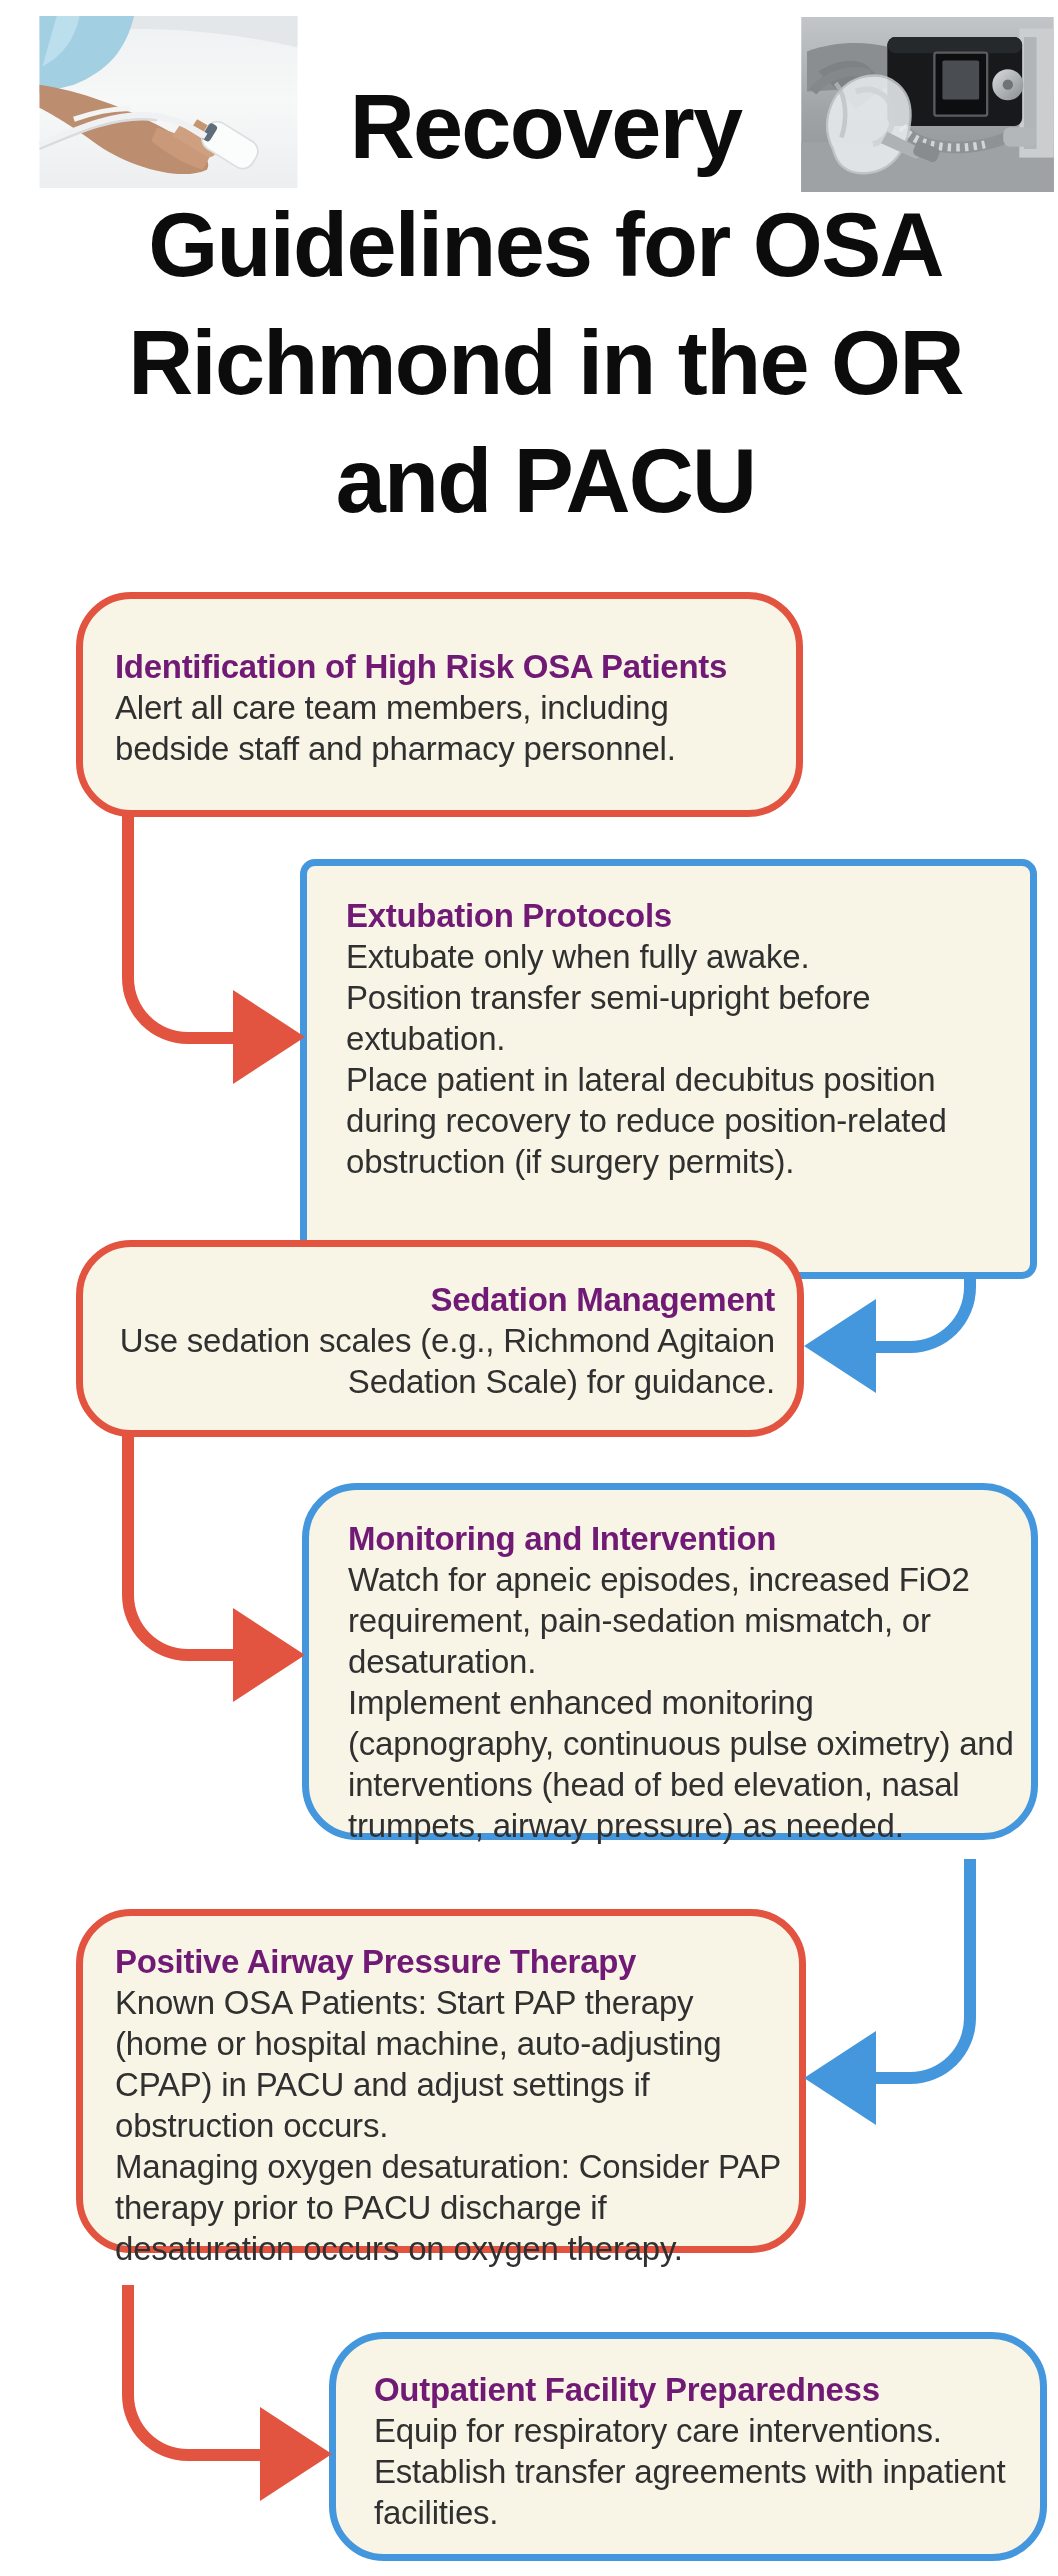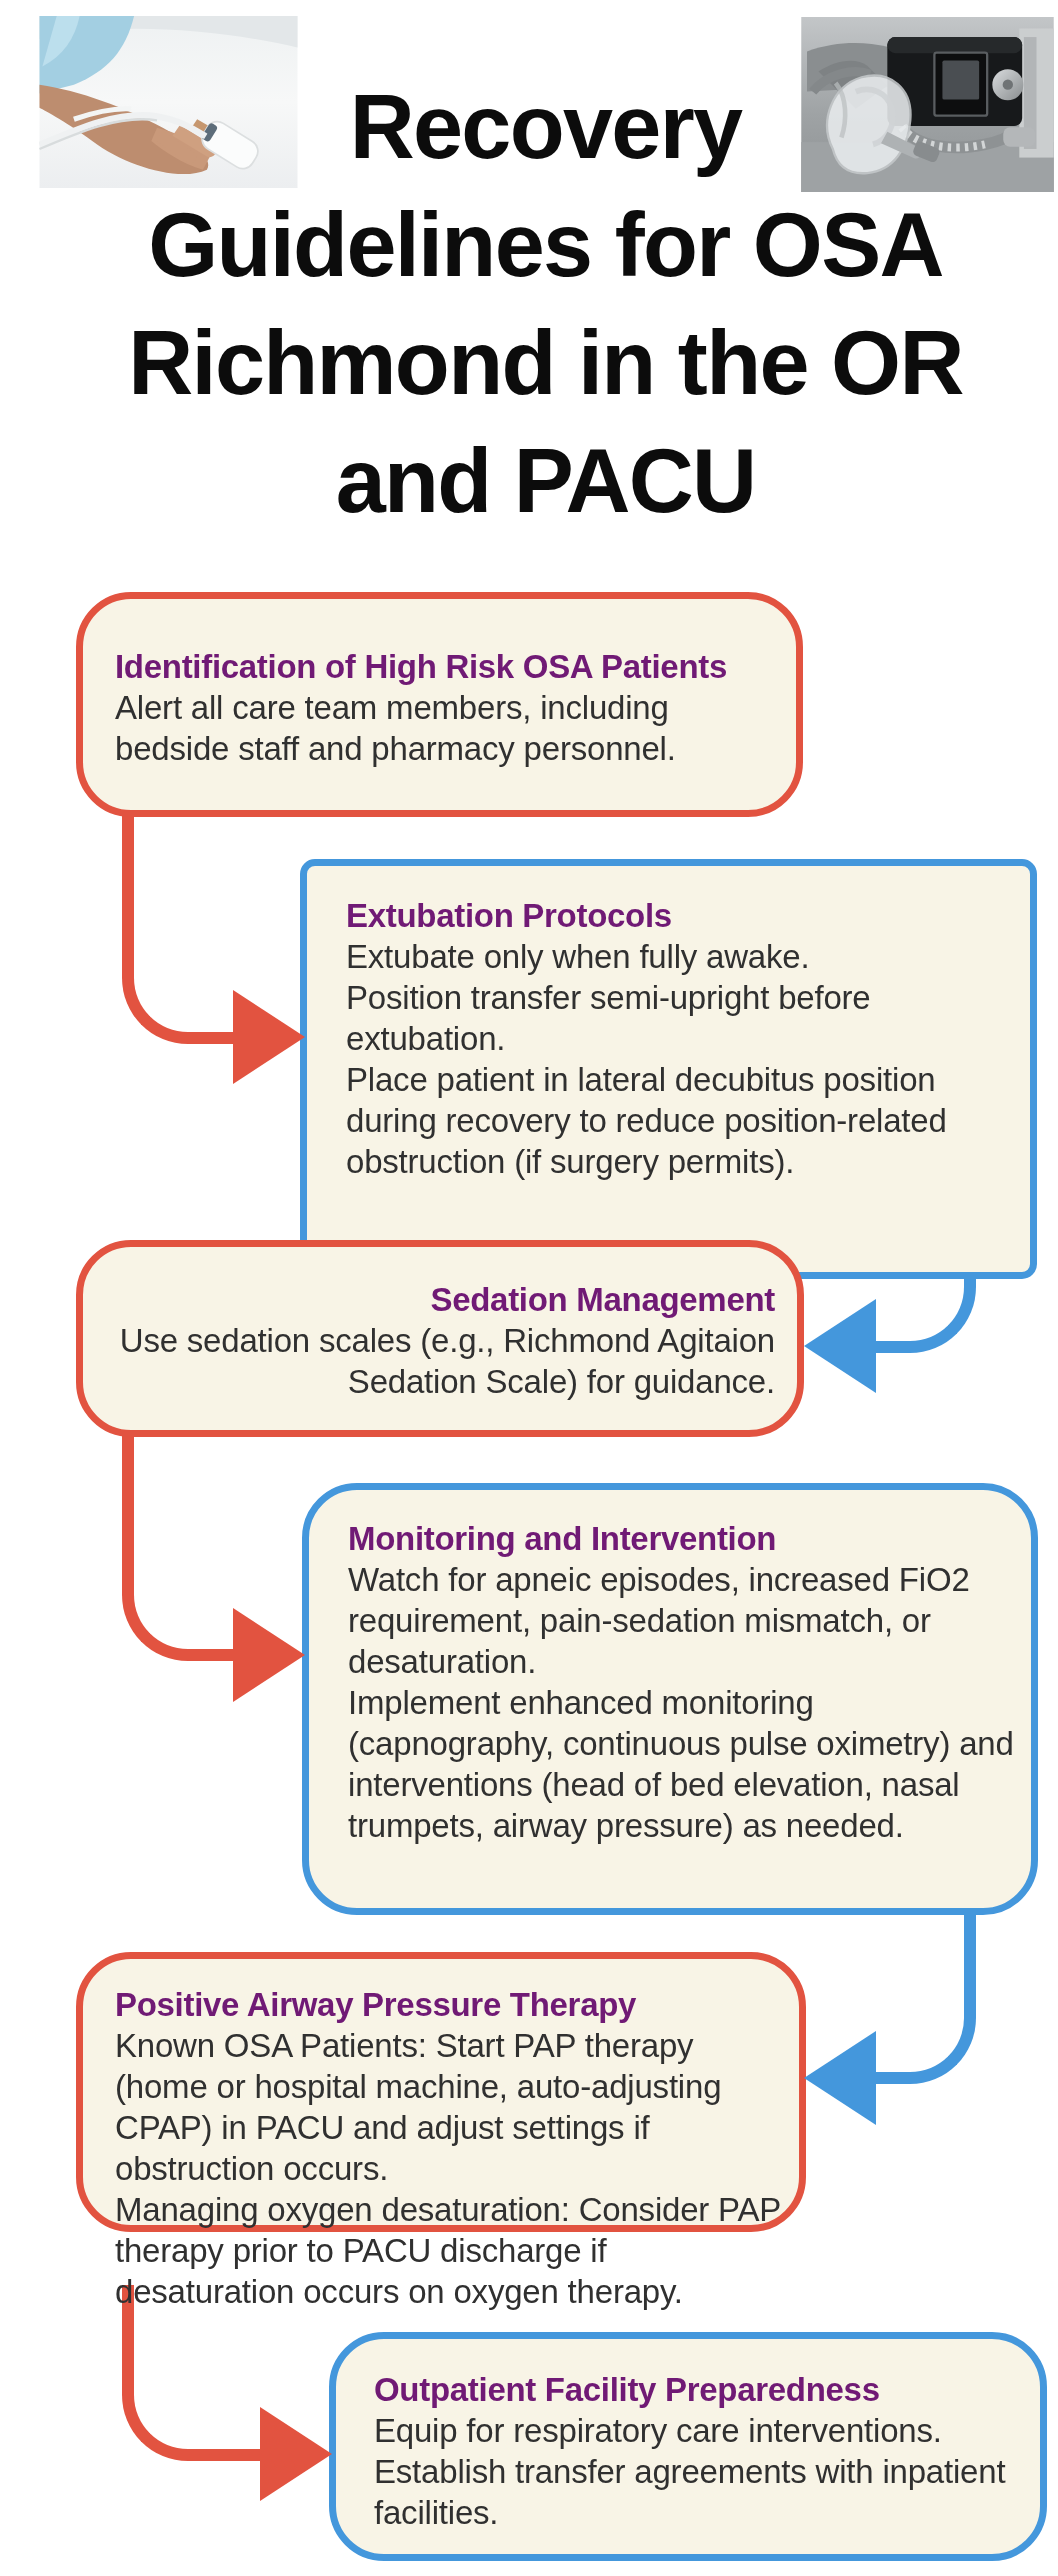--- a/index.html
+++ b/index.html
@@ -175,30 +175,30 @@
   <div class="arrowhead point-left" style="left:788px;top:1299px;"></div>
 
   <div class="box red" style="left:60px;top:1240px;width:728px;height:197px;padding:32px 22px 17px 32px;text-align:right;">
     <h2>Sedation Management</h2>
     <p>Use sedation scales (e.g., Richmond Agitaion Sedation Scale) for guidance.</p>
   </div>
 
   <div class="elbow from-left red-line" style="left:106px;top:1424px;width:113px;height:237px;"></div>
   <div class="arrowhead point-right" style="left:217px;top:1608px;"></div>
 
-  <div class="box blue" style="left:286px;top:1483px;width:736px;height:432px;padding:28px 17px 17px 39px;">
+  <div class="box blue" style="left:286px;top:1483px;width:736px;height:357px;padding:28px 17px 17px 39px;">
     <h2>Monitoring and Intervention</h2>
     <p>Watch for apneic episodes, increased FiO2 requirement, pain-sedation mismatch, or desaturation.</p>
     <p>Implement enhanced monitoring (capnography, continuous pulse oximetry) and interventions (head of bed elevation, nasal trumpets, airway pressure) as needed.</p>
   </div>
 
   <div class="elbow from-right blue-line" style="left:860px;top:1859px;width:100px;height:225px;"></div>
   <div class="arrowhead point-left" style="left:788px;top:2031px;"></div>
 
-  <div class="box red" style="left:60px;top:1952px;width:730px;height:280px;padding:25px 17px 4px 32px;">
+  <div class="box red" style="left:60px;top:1909px;width:730px;height:344px;padding:25px 17px 4px 32px;">
     <h2>Positive Airway Pressure Therapy</h2>
     <p>Known OSA Patients: Start PAP therapy (home or hospital machine, auto-adjusting CPAP) in PACU and adjust settings if obstruction occurs.</p>
     <p>Managing oxygen desaturation: Consider PAP therapy prior to PACU discharge if desaturation occurs on oxygen therapy.</p>
   </div>
 
   <div class="elbow from-left red-line" style="left:106px;top:2285px;width:140px;height:176px;"></div>
   <div class="arrowhead point-right" style="left:244px;top:2407px;"></div>
 
   <div class="box blue" style="left:313px;top:2332px;width:718px;height:229px;padding:30px 17px 17px 38px;">
     <h2>Outpatient Facility Preparedness</h2>

